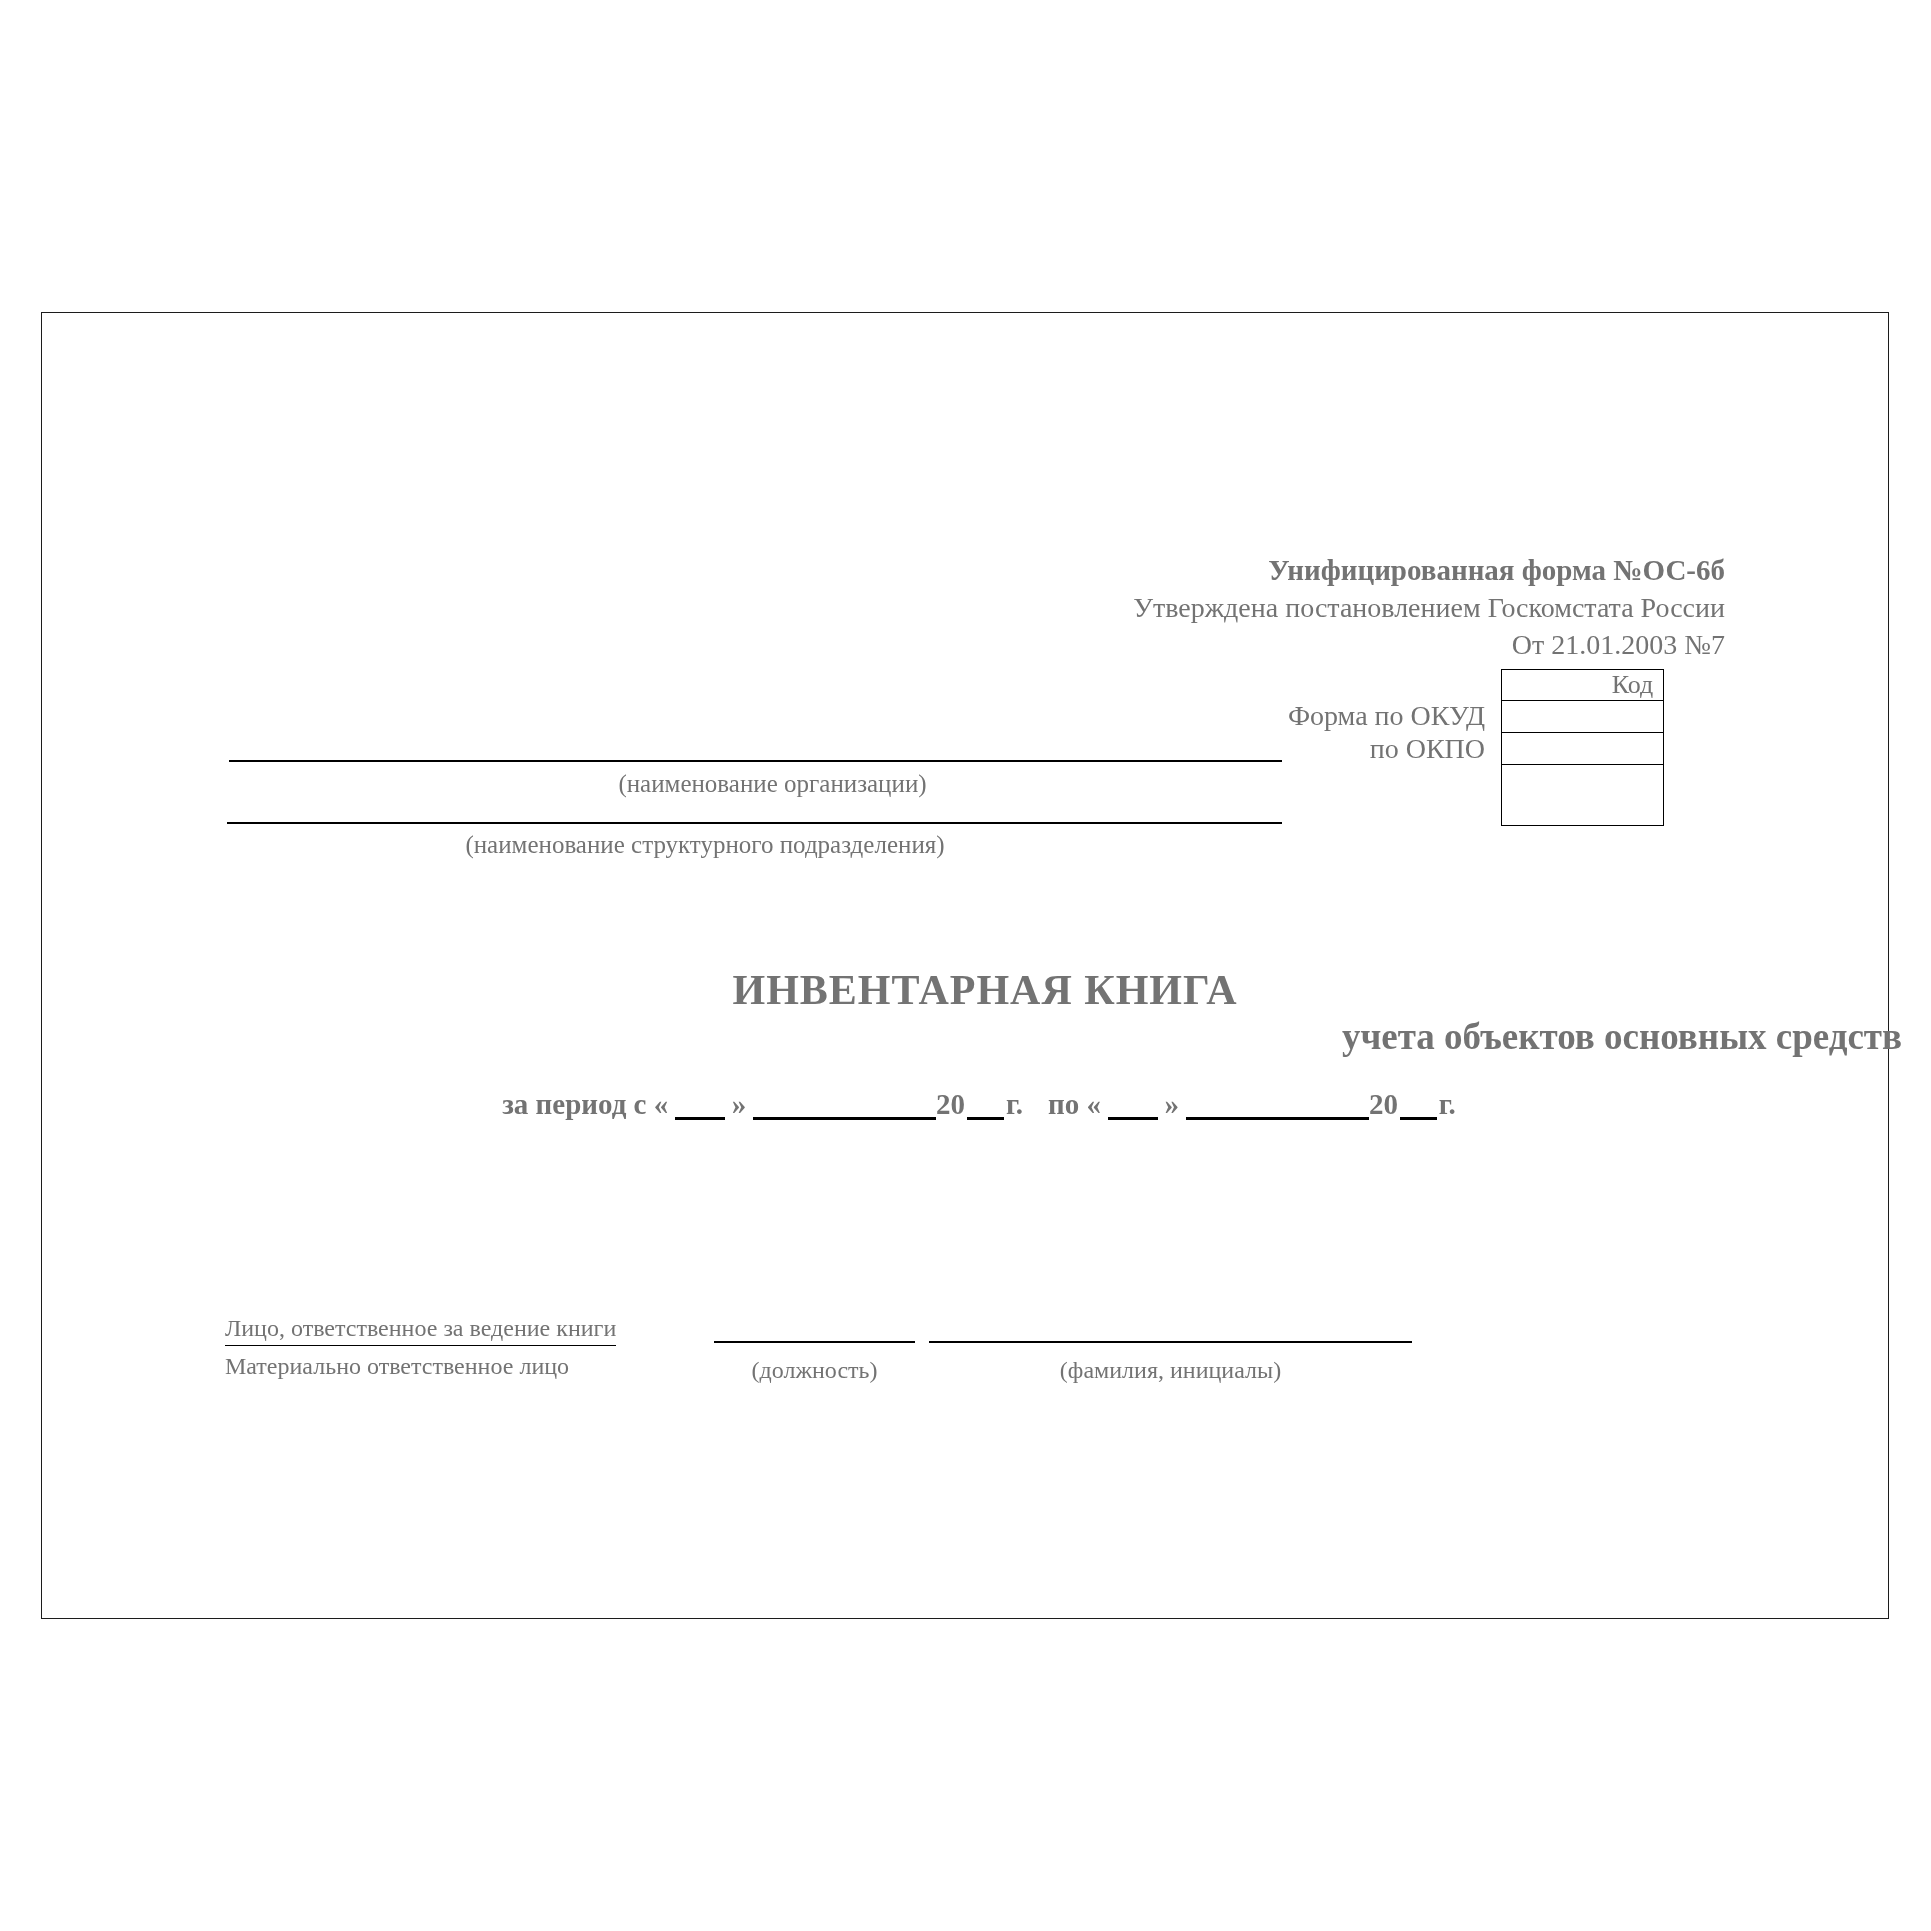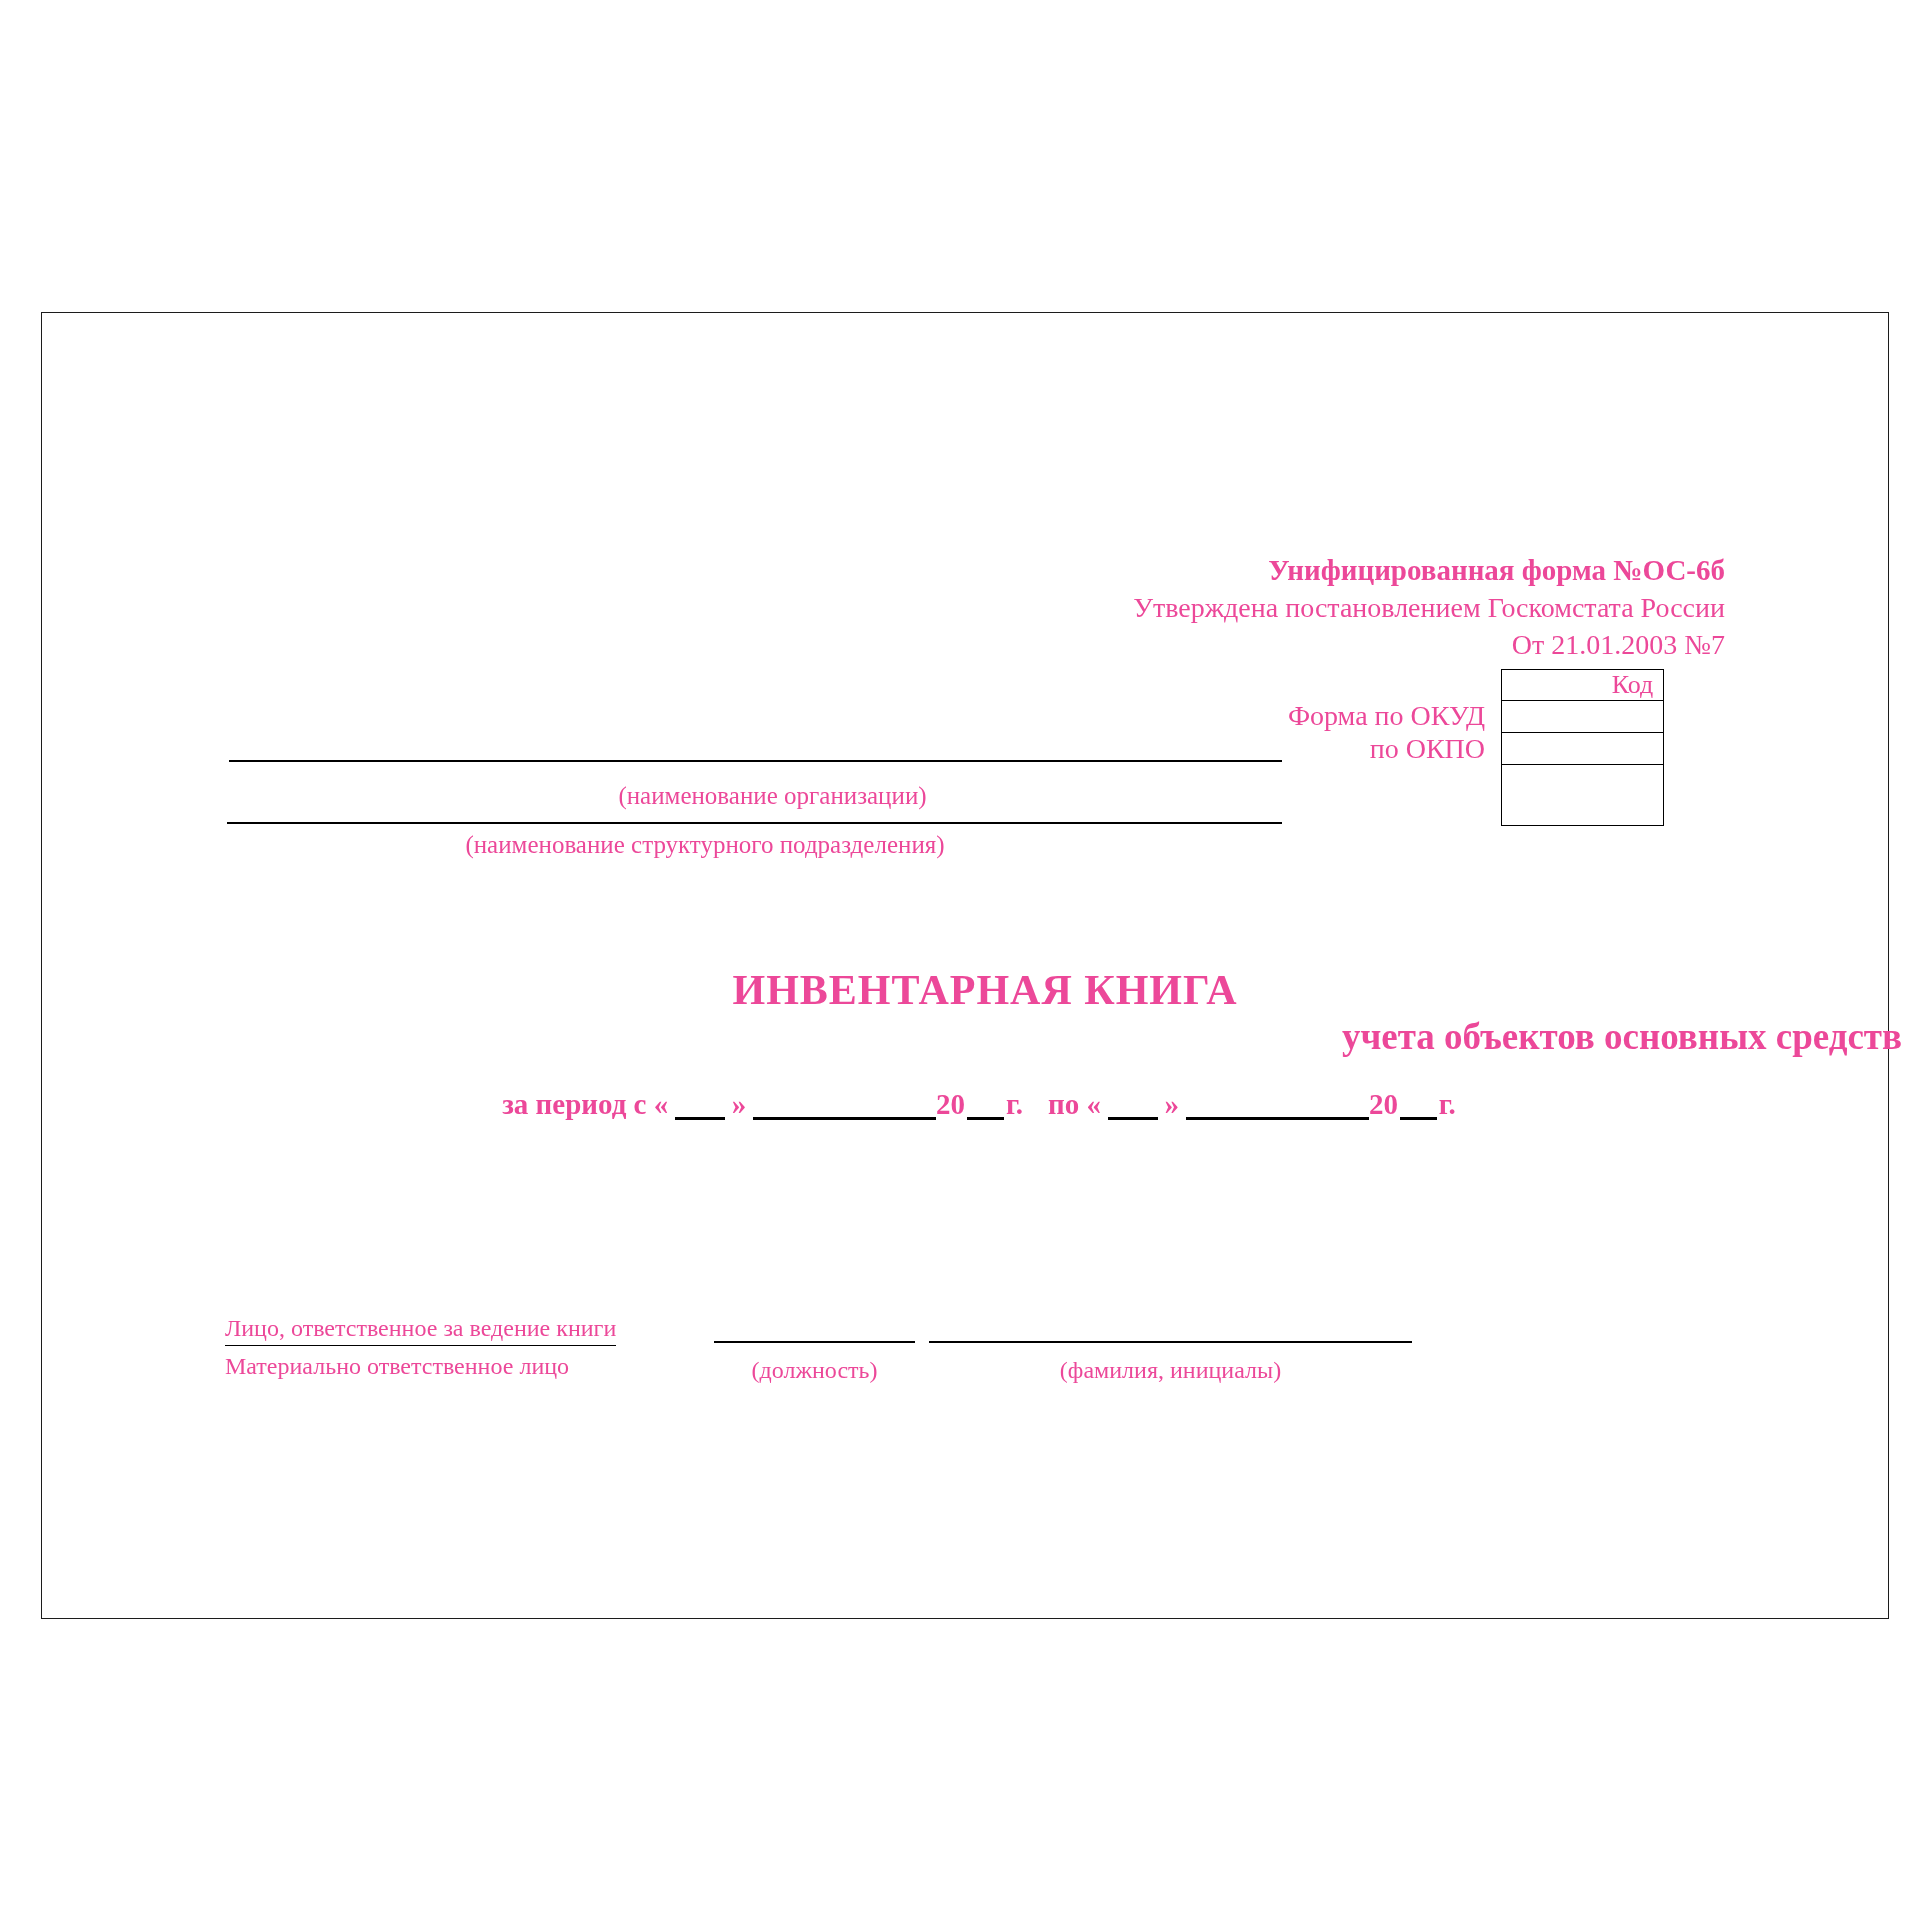--- a/index.html
+++ b/index.html
@@ -1,17 +1,17 @@
 <!DOCTYPE html>
 <html><head>
 <meta charset="utf-8">
 <style>
   html,body{margin:0;padding:0;background:#fff;}
   .page{position:relative;width:1931px;height:1931px;background:#fff;
-        font-family:"Liberation Serif","DejaVu Serif",serif;color:#ec4899;overflow:hidden;}
+        font-family:"Liberation Serif","DejaVu Serif",serif;color:#737373;overflow:hidden;}
   .abs{position:absolute;}
   .sheet{left:41px;top:312px;width:1848px;height:1307px;border:1.9px solid #1c1c1c;box-sizing:border-box;}
 
   
   .approval{top:552px;right:206px;width:946px;text-align:right;font-size:28px;line-height:37px;}
   .approval .bold{font-weight:bold;font-size:29px;}
 
   
   .code-table{left:1501px;top:669px;width:163px;border:1.9px solid #000;box-sizing:border-box;background:#fff;}
   .code-table .row{box-sizing:border-box;width:100%;}
@@ -64,21 +64,21 @@
   <div class="abs code-label" style="top:733px;">по ОКПО</div>
 
   <div class="abs code-table">
     <div class="row head">Код</div>
     <div class="row cell-s"></div>
     <div class="row cell-s"></div>
     <div class="row cell-l"></div>
   </div>
 
   <div class="abs uline" style="left:229px;top:760px;width:1053px;"></div>
-  <div class="abs caption" style="left:246px;top:769px;width:1053px;margin-top:12px;">(наименование организации)</div>
+  <div class="abs caption" style="left:246px;top:769px;width:1053px;">(наименование организации)</div>
 
   <div class="abs uline" style="left:227px;top:822px;width:1055px;"></div>
   <div class="abs caption" style="left:227px;top:830px;width:956px;">(наименование структурного подразделения)</div>
 
   <div class="abs title-main">ИНВЕНТАРНАЯ КНИГА</div>
   <div class="abs title-sub">учета объектов основных средств</div>
 
   <div class="abs period"><span>за период с «</span><span class="blank b-day"></span><span>»</span><span class="blank b-month"></span><span>20</span><span class="blank b-year"></span><span>г.</span><span class="p-gap"></span><span>по «</span><span class="blank b-day"></span><span>»</span><span class="blank b-month"></span><span>20</span><span class="blank b-year"></span><span>г.</span></div>
 
 

